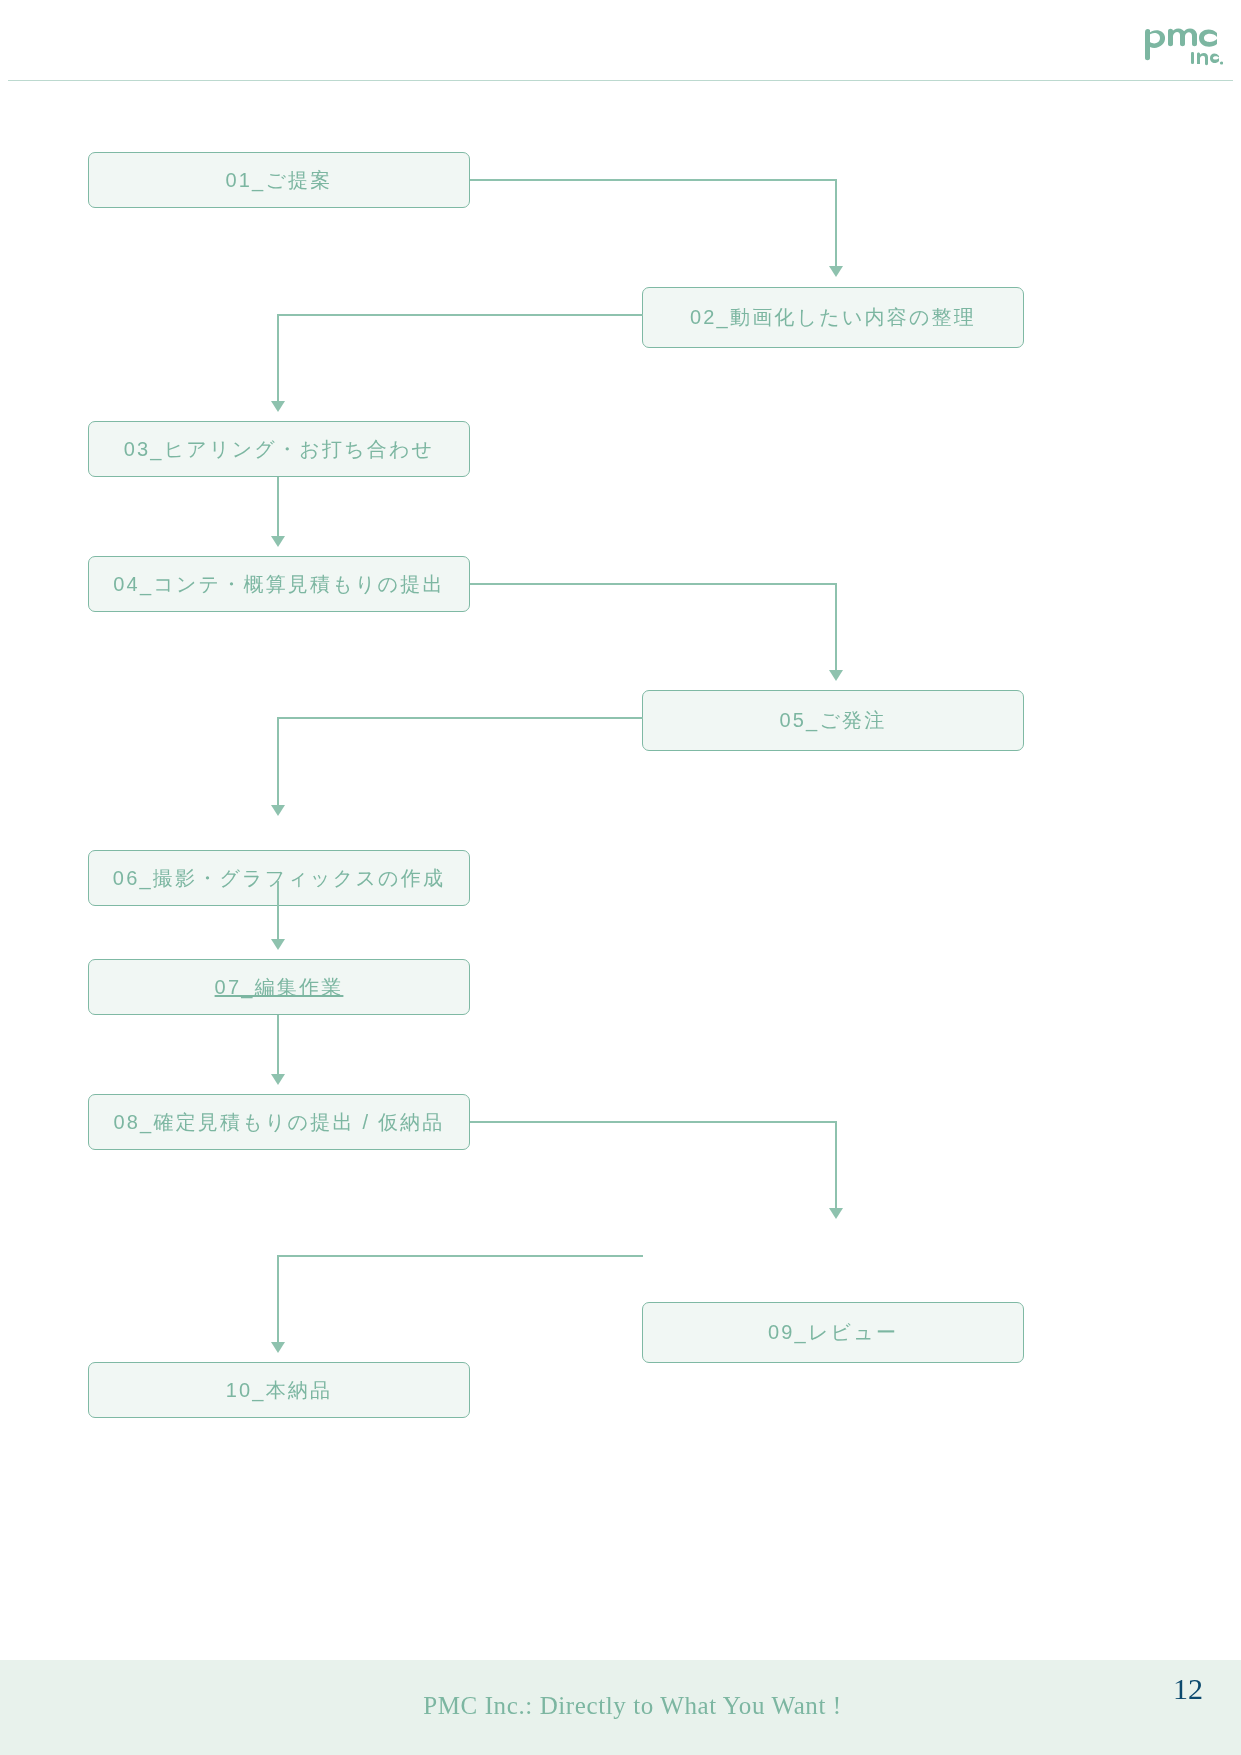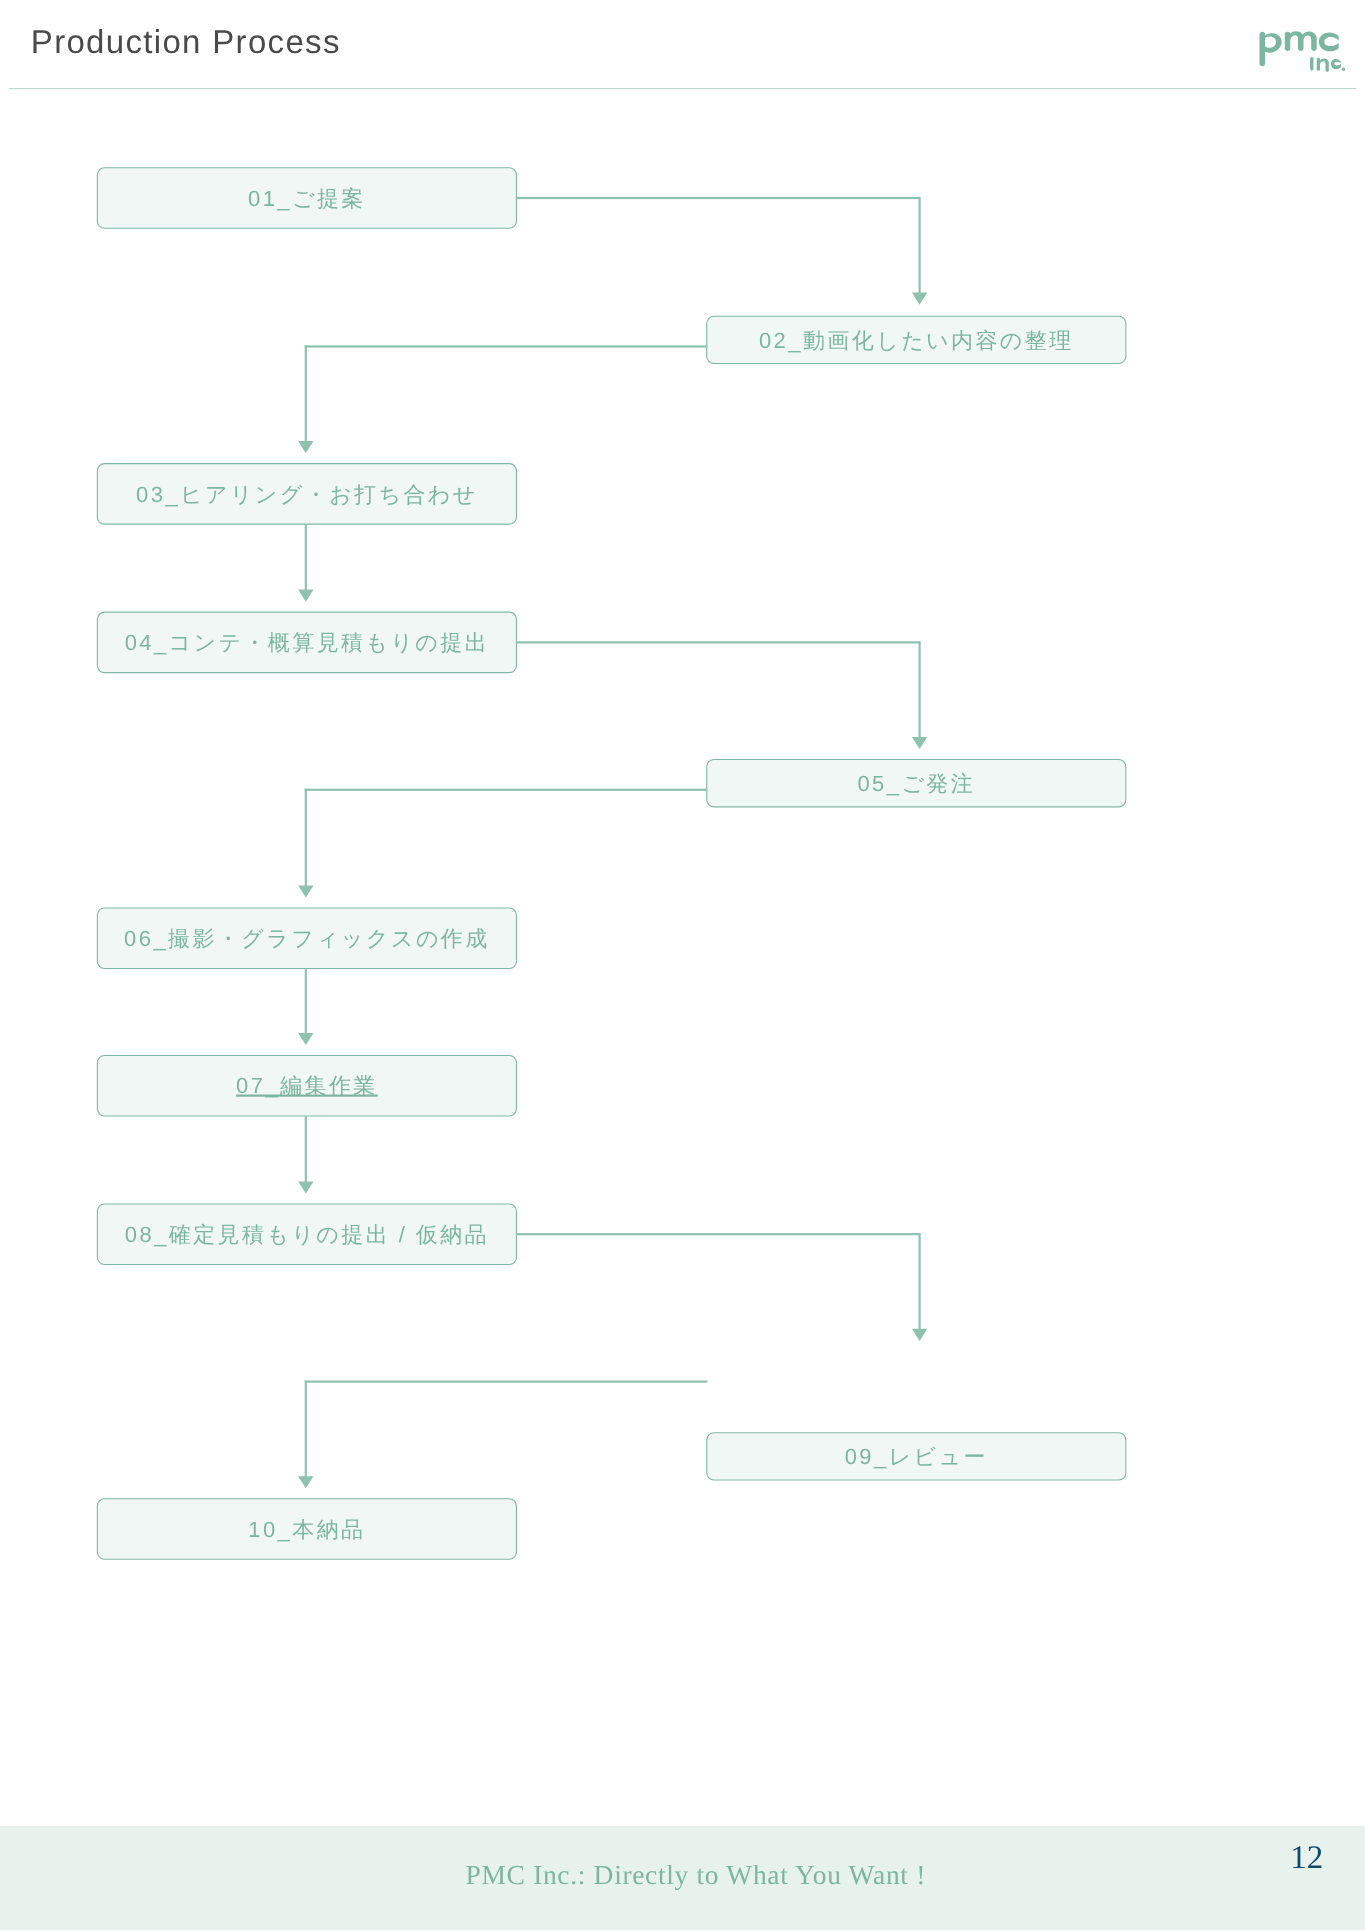--- a/index.html
+++ b/index.html
@@ -62,21 +62,21 @@
     border-radius: 7px;
     display: flex;
     align-items: center;
     justify-content: center;
     color: #7cb6a1;
     font-size: 20px;
     letter-spacing: 2.2px;
     white-space: nowrap;
   }
   .node-left  { left: 88px;  width: 382px; height: 56px; }
-  .node-right { left: 642px; width: 382px; height: 44px; }
+  .node-right { left: 642px; width: 382px; height: 61px; }
 
   
   .conn {
     position: absolute;
     background: #8ec2ae;
   }
   .v { width: 1.6px; }
   .h { height: 1.6px; }
   .arrow {
     position: absolute;
@@ -116,21 +116,20 @@
     font-size: 30px;
     color: #0c4a6e;
   }
 </style>
 </head>
 <body>
 
 <div class="page">
 
   <div class="header">
-    <div class="header-title">Production Process</div>
 
     <div class="logo">
       <svg width="84" height="48" viewBox="0 0 84 48" xmlns="http://www.w3.org/2000/svg">
         <g fill="#7cb6a1">
 
           <path d="M6 14 C6 11 9 10 11 12 L11 40 C11 43 6 43 6 40 Z"></path>
           <path d="M9 16 C14 10 25 11 26 19 C27 27 18 32 11 29 L11 24 C15 27 21 25 21 20 C21 15 14 13 9 18 Z"></path>
 
           <path d="M28 28 C28 25 32 25 32 28 L32 12 C32 9 28 9 28 12 Z" opacity="0"></path>
           <path d="M29 26 L29 13 C29 10 34 10 34 13 L34 26 C34 29 29 29 29 26 Z"></path>
@@ -161,21 +160,21 @@
       </div>
     <div class="node node-left" style="top:421px;">
         <span>03_ヒアリング・お打ち合わせ</span>
       </div>
     <div class="node node-left" style="top:556px;">
         <span>04_コンテ・概算見積もりの提出</span>
       </div>
     <div class="node node-right" style="top:690px;">
         <span>05_ご発注</span>
       </div>
-    <div class="node node-left" style="top:825px;">
+    <div class="node node-left" style="top:850px;">
         <span>06_撮影・グラフィックスの作成</span>
       </div>
     <div class="node node-left" style="top:959px;text-decoration:underline;">
         <span>07_編集作業</span>
       </div>
     <div class="node node-left" style="top:1094px;">
         <span>08_確定見積もりの提出 / 仮納品</span>
       </div>
     <div class="node node-right" style="top:1276px;margin-top:26px;">
         <span>09_レビュー</span>

